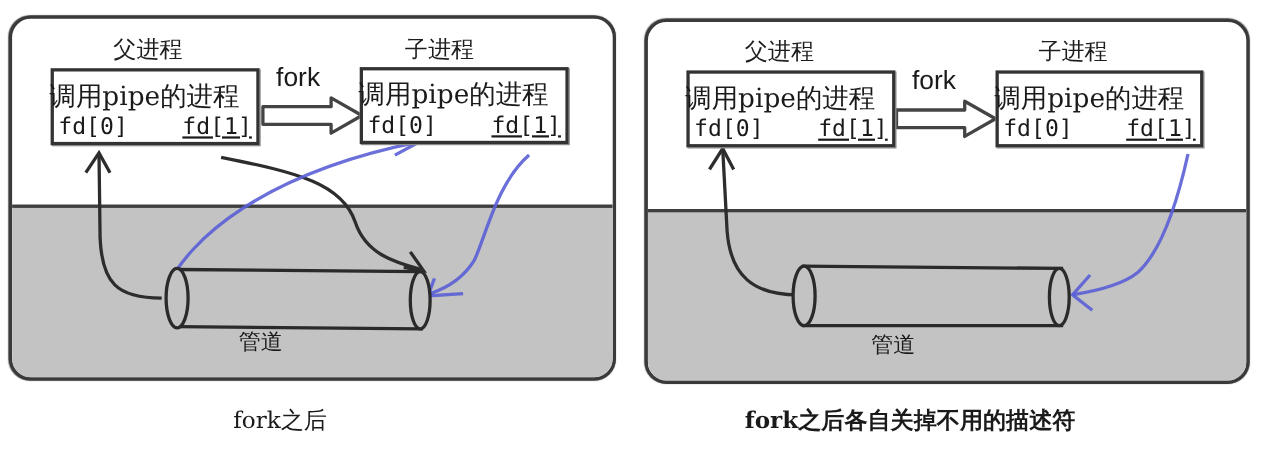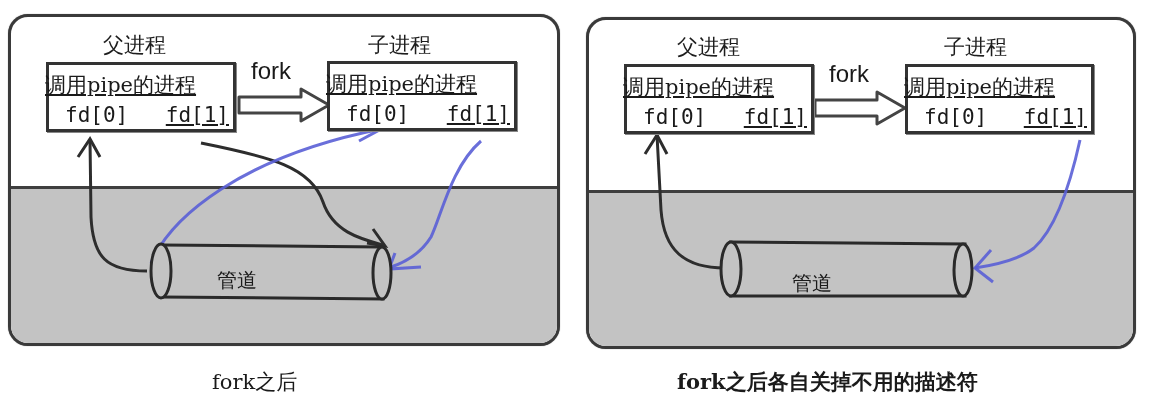--- a/index.html
+++ b/index.html
@@ -7,30 +7,30 @@
          font-family: "DejaVu Serif", "Liberation Serif", serif; color: #1a1a1a; }
   .panel { position: absolute; border: 3px solid #3a3a3a; border-radius: 20px;
            overflow: hidden; box-shadow: 0 0 1px #777; background: #ffffff; }
   .panel .ground { position: absolute; left: 0; right: 0; bottom: 0;
                    background: #c3c3c3; border-top: 3px solid #3f3f3f; }
   .panel svg.draw { position: absolute; left: 0; top: 0; }
   .label { position: absolute; font-size: 21px; line-height: 1; white-space: nowrap;
            color: #1d1d1d; }
   .proc-box { position: absolute; background: #ffffff; border: 3px solid #333;
               box-shadow: 1px 1px 0 #888; }
-  .proc-box .title { position: absolute; left: -4px; top: 6px; font-size: 21px;
-                     white-space: nowrap; letter-spacing: 0px; text-decoration: underline; }
+  .proc-box .title { position: absolute; left: -4px; top: 6px; font-size: 24px;
+                     white-space: nowrap; letter-spacing: 0px; }
   .proc-box .fd0, .proc-box .fd1 { position: absolute; top: 38px; font-size: 21px;
                      font-family: "DejaVu Sans Mono", "Liberation Mono", monospace; }
-  .proc-box .fd0 { left: 16px; }
+  .proc-box .fd0 { left: 4px; }
   .proc-box .fd1 { right: 4px; text-decoration: underline; }
   .fork-label { position: absolute; font-size: 24px;
                 font-family: Liberation Sans, sans-serif; }
   .pipe-label { position: absolute; font-size: 20px;
-                font-family: "DejaVu Sans", "Liberation Sans", sans-serif; }
+                font-family: "DejaVu Sans", "Liberation Sans", sans-serif; margin-top: 30px; }
   .caption { position: absolute; font-size: 21px; white-space: nowrap; }
 </style>
 </head>
 <body>
 
 <div class="panel" style="left:8px; top:14px; width:546px; height:326px;">
   <div class="ground" style="height:154px;"></div>
 
   <svg class="draw" width="546" height="326">
 

